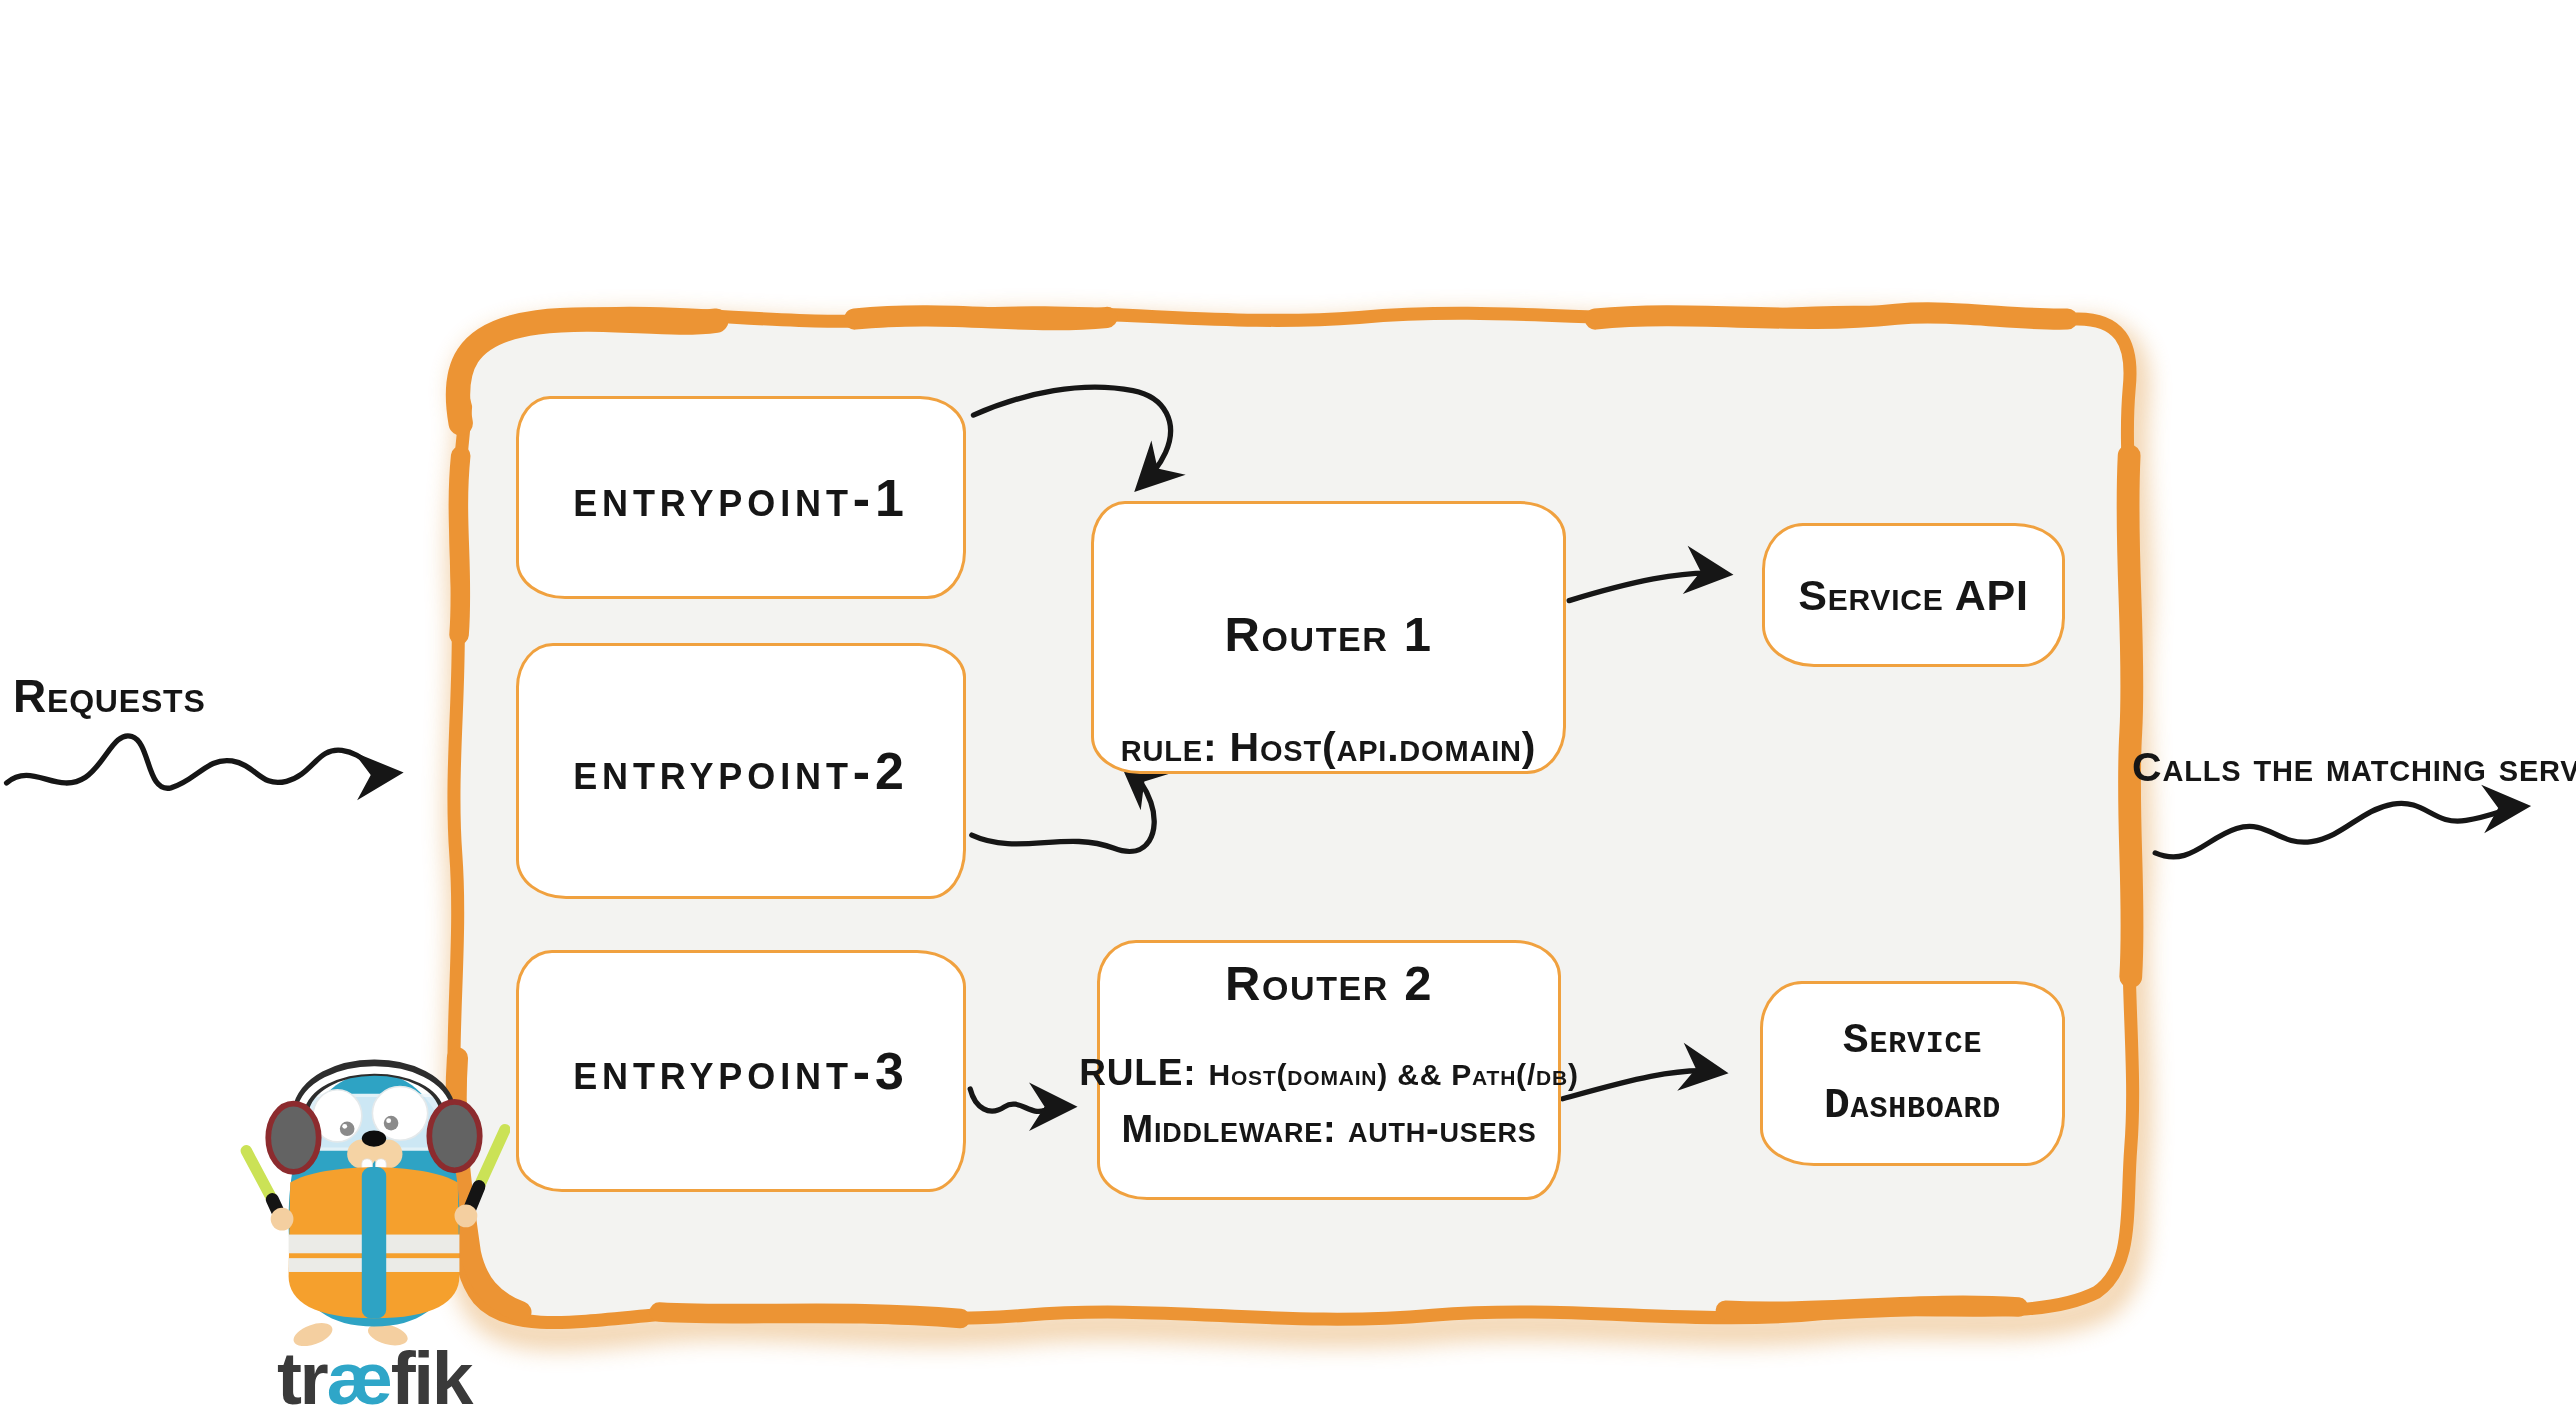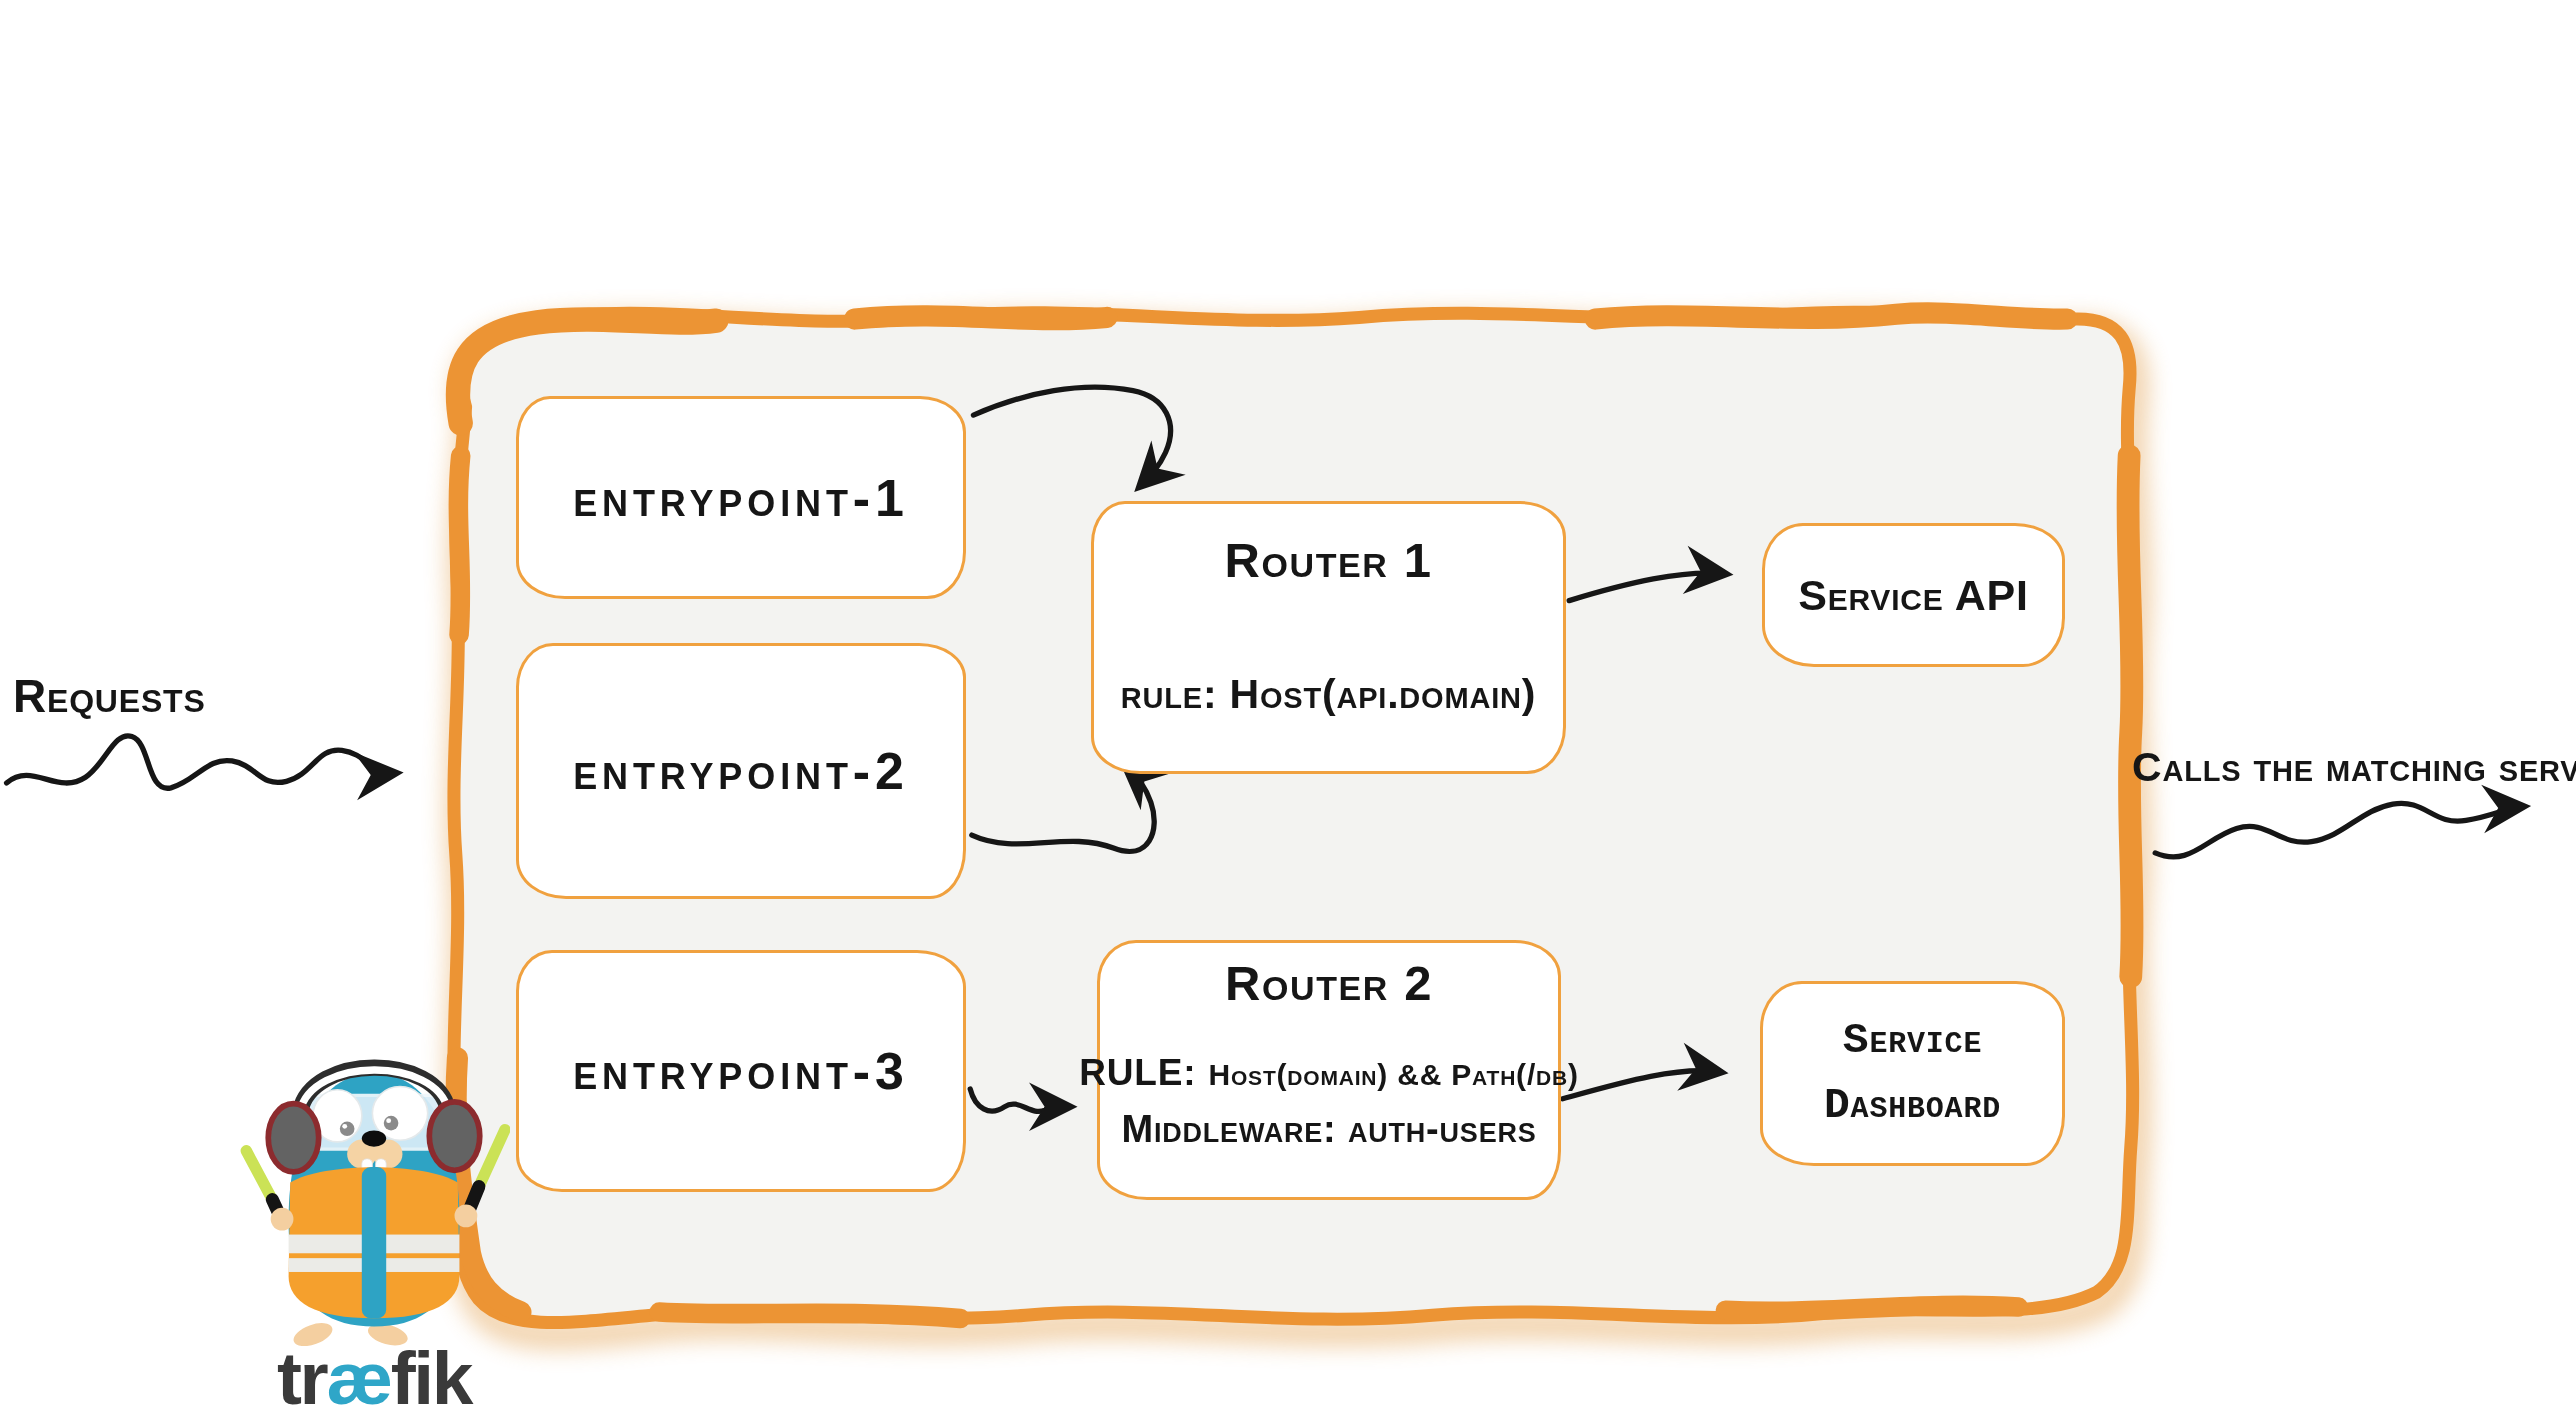--- a/index.html
+++ b/index.html
@@ -19,21 +19,21 @@
   }
   .wob1{border-radius:34px 46px 39px 49px / 42px 36px 47px 37px;}
   .wob2{border-radius:41px 50px 42px 52px / 46px 37px 49px 41px;}
   .ep-label{font-size:52px;font-weight:600;letter-spacing:4.9px;}
   .router-name{font-size:49px;font-weight:600;letter-spacing:1.6px;}
   .rule-line{font-size:41px;font-weight:600;letter-spacing:0.8px;white-space:nowrap;margin-top:24px;}
   .rule-label-big{font-size:37px;font-weight:700;letter-spacing:0.8px;}
   .rule-value-small{font-size:30px;font-weight:600;}
   .middleware-line{font-size:38px;font-weight:600;letter-spacing:0.8px;white-space:nowrap;}
   .service-label{font-size:43px;font-weight:600;letter-spacing:0.8px;line-height:1.5;text-align:center;}
-  #box-router1{justify-content:flex-start;padding-top:28px;gap:59px;}
+  #box-router1{justify-content:flex-end;padding-top:28px;gap:38px;}
   #box-router2{justify-content:flex-start;padding-top:12px;gap:13px;}
   .floating-label{position:absolute;z-index:3;white-space:nowrap;}
   #diagram-title{left:1050px;top:177px;width:488px;text-align:center;font-size:60px;font-weight:600;letter-spacing:1.6px;}
   #requests-label{left:13px;top:669px;font-size:46px;font-weight:600;letter-spacing:0.8px;}
   #calls-label{left:2132px;top:744px;font-size:41px;font-weight:600;letter-spacing:0.8px;}
   #gopher{position:absolute;left:238px;top:1032px;z-index:4;}
   #wordmark{
     position:absolute;z-index:4;left:230px;top:1335px;width:288px;
     text-align:center;font-size:75px;font-weight:600;letter-spacing:-2.4px;color:#3A3A3A;
   }

